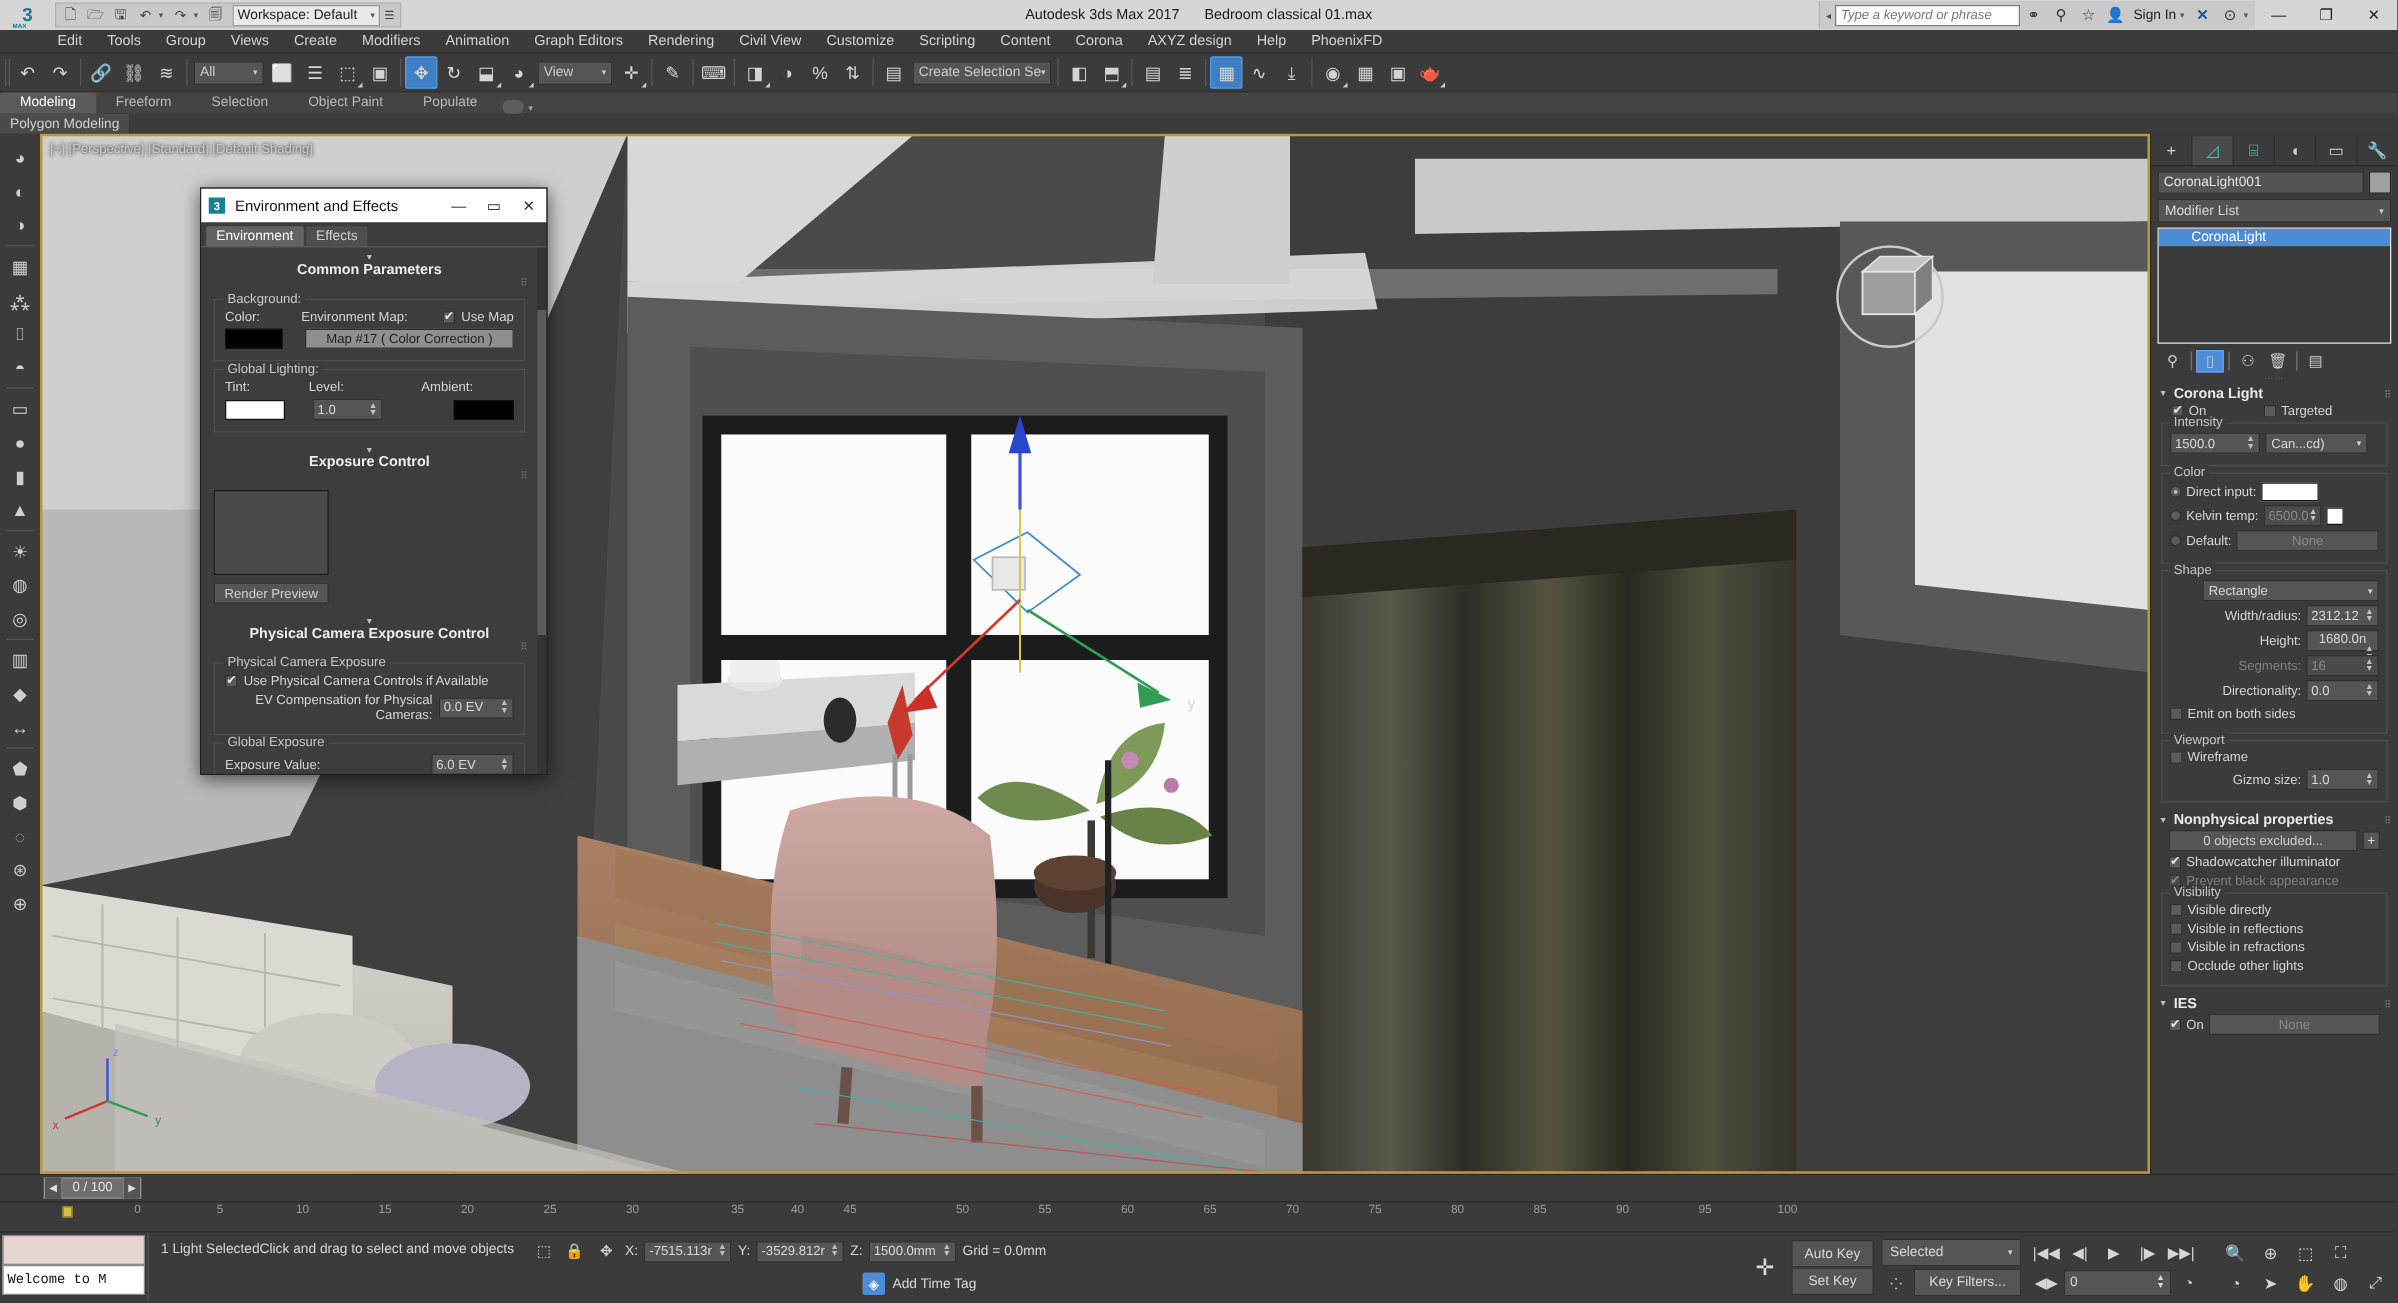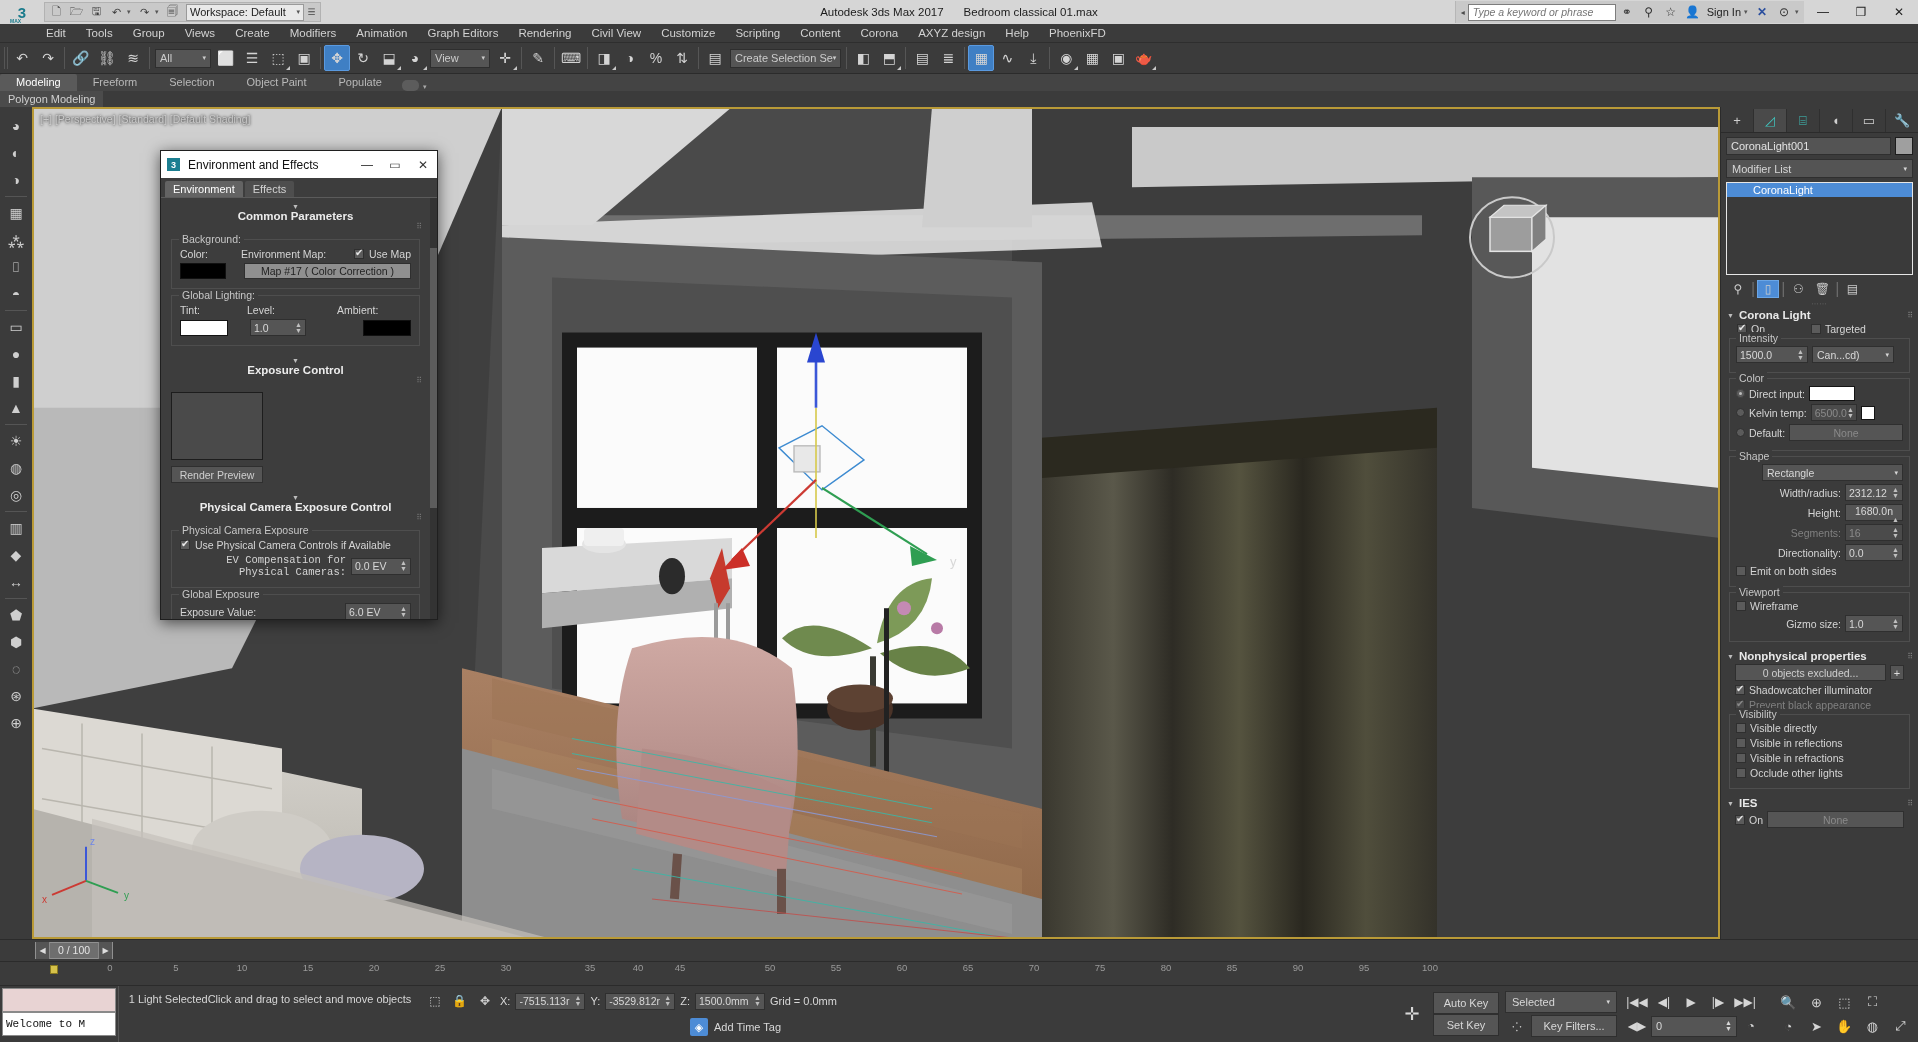--- a/index.html
+++ b/index.html
@@ -959,21 +959,21 @@
           <span class="ttl">Physical Camera Exposure Control</span>
           <span class="grip">⠿</span>
         </div>
         <div class="dgrp">
           <span class="dgrp-t">Physical Camera Exposure</span>
           <div class="drow">
             <span class="cb on"></span>
             <span class="lbl">Use Physical Camera Controls if Available</span>
           </div>
           <div class="drow">
-            <span class="lbl" style="flex:1;text-align:right;font-family:Liberation Mono, monospace;">EV Compensation for Physical Cameras:</span>
+            <span class="lbl" style="flex:1;text-align:right;">EV Compensation for Physical Cameras:</span>
             <span class="spin" style="width:60px;">
               <span>0.0 EV</span>
               <span class="sp">▲<br>▼</span>
             </span>
           </div>
         </div>
 
         <div class="dgrp">
           <span class="dgrp-t">Global Exposure</span>
           <div class="drow">

